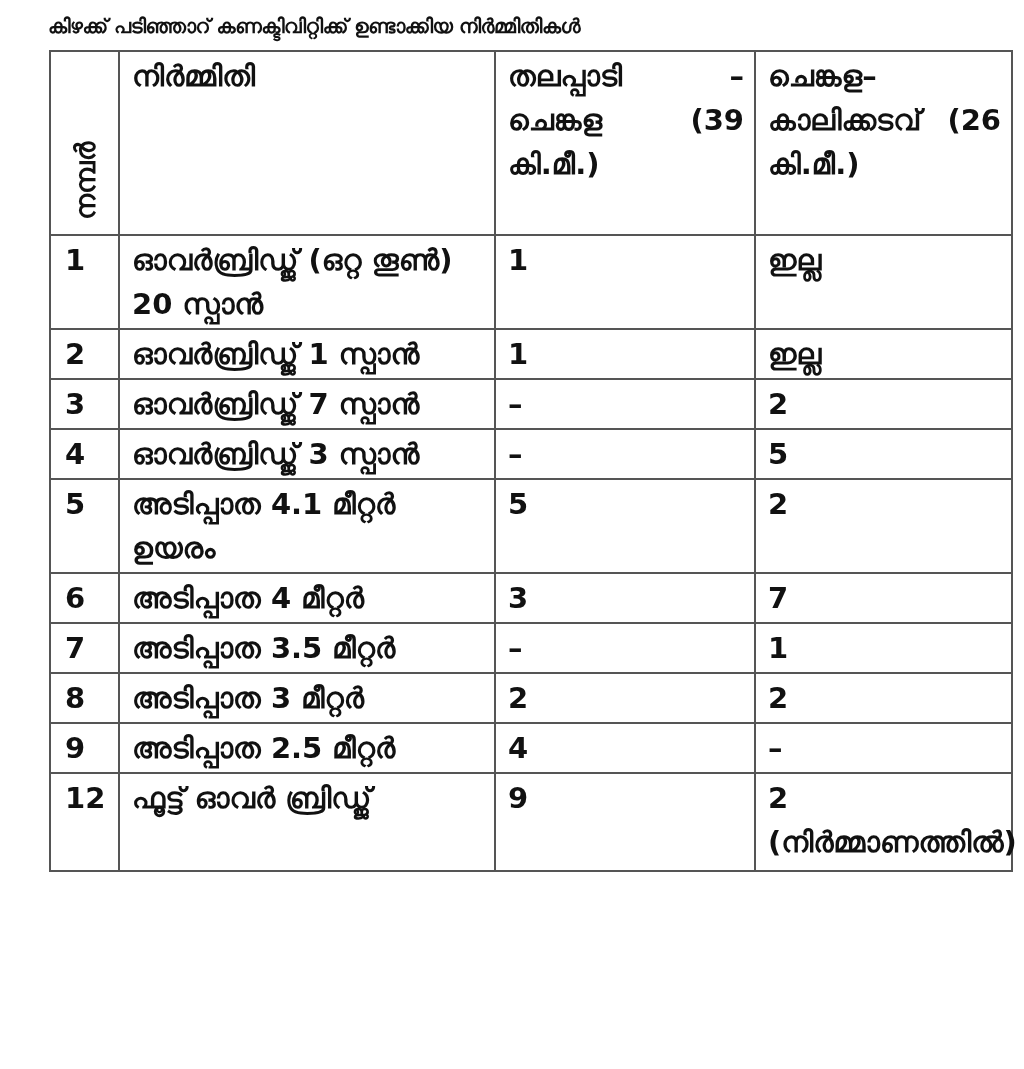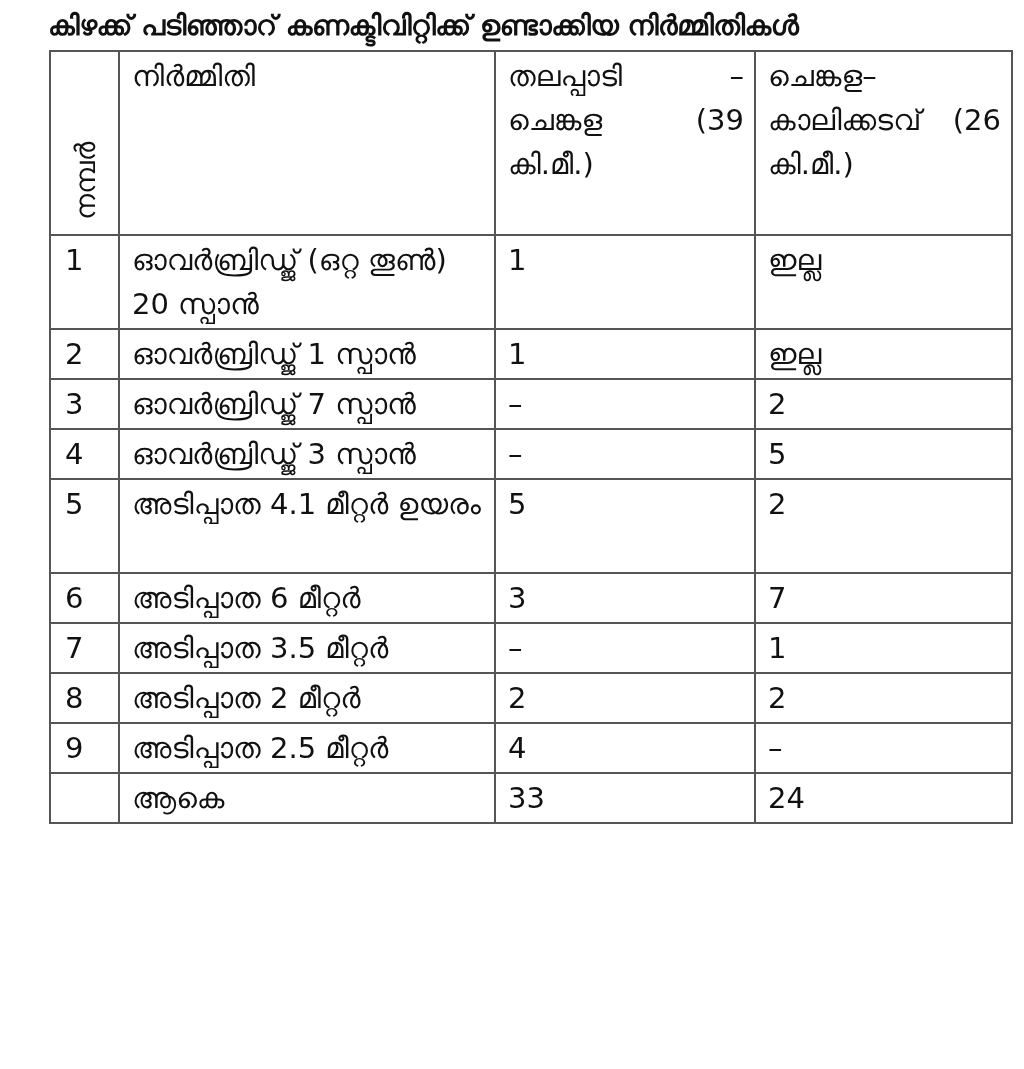--- a/index.html
+++ b/index.html
@@ -1,23 +1,23 @@
 <!DOCTYPE html>
 <html><head>
 <meta charset="utf-8">
 <style>
   html, body { margin:0; padding:0; background:#ffffff; }
   body { width:1024px; height:1069px; position:relative; overflow:hidden;
          font-family:"DejaVu Sans", "Liberation Sans", sans-serif; color:#111; }
-  .title { position:absolute; left:48px; top:6px; width:970px; font-size:28px; font-weight:bold;
+  .title { position:absolute; left:48px; top:6px; width:970px; font-size:20px; font-weight:bold;
            white-space:nowrap; letter-spacing:-0.5px; line-height:40px; }
   table { position:absolute; left:49px; top:50px; border-collapse:collapse; width:962px;
           table-layout:fixed; }
   td, th { border:2px solid #555; vertical-align:top; font-size:29px; line-height:44px;
-           padding:2px 10px 2px 12px; font-weight:normal; text-align:left; }
+           padding:2px 10px 2px 12px; font-weight:bold; text-align:left; }
   col.c0 { width:69px; } col.c1 { width:376px; } col.c2 { width:260px; } col.c3 { width:257px; }
   th.num-head { vertical-align:bottom; padding:0; height:182px; position:relative; }
   th.num-head span { position:absolute; left:18px; bottom:14px; transform-origin:left bottom;
                      transform:rotate(-90deg) translateY(100%); white-space:nowrap; font-size:28px; line-height:34px; }
   th.just { text-align:justify; text-align-last:auto; }
   td.num { padding-left:14px; }
   tr.h2 td { height:88px; }
   tr.h1 td { height:44px; }
   tr.tall td { height:92px; }
 </style>
@@ -69,42 +69,42 @@
       <td>5</td>
     </tr>
     <tr class="h2">
       <td class="num">5</td>
       <td class="just">അടിപ്പാത 4.1 മീറ്റർ ഉയരം</td>
       <td>5</td>
       <td>2</td>
     </tr>
     <tr class="h1">
       <td class="num">6</td>
-      <td>അടിപ്പാത 6 മീറ്റർ</td>
+      <td>അടിപ്പാത 4 മീറ്റർ</td>
       <td>3</td>
       <td>7</td>
     </tr>
     <tr class="h1">
       <td class="num">7</td>
       <td>അടിപ്പാത 3.5 മീറ്റർ</td>
       <td>–</td>
       <td>1</td>
     </tr>
     <tr class="h1">
       <td class="num">8</td>
-      <td>അടിപ്പാത 2 മീറ്റർ</td>
+      <td>അടിപ്പാത 3 മീറ്റർ</td>
       <td>2</td>
       <td>2</td>
     </tr>
     <tr class="h1">
       <td class="num">9</td>
       <td>അടിപ്പാത 2.5 മീറ്റർ</td>
       <td>4</td>
       <td>–</td>
     </tr>
-    <tr class="h1">
-      <td class="num"></td>
-      <td>ആകെ</td>
-      <td>33</td>
-      <td>24</td>
+    <tr class="tall">
+      <td class="num">12</td>
+      <td>ഫൂട്ട് ഓവർ ബ്രിഡ്ജ്</td>
+      <td>9</td>
+      <td>2 (നിർമ്മാണത്തിൽ)</td>
     </tr>
   </tbody>
 </table>
 
 </body></html>

